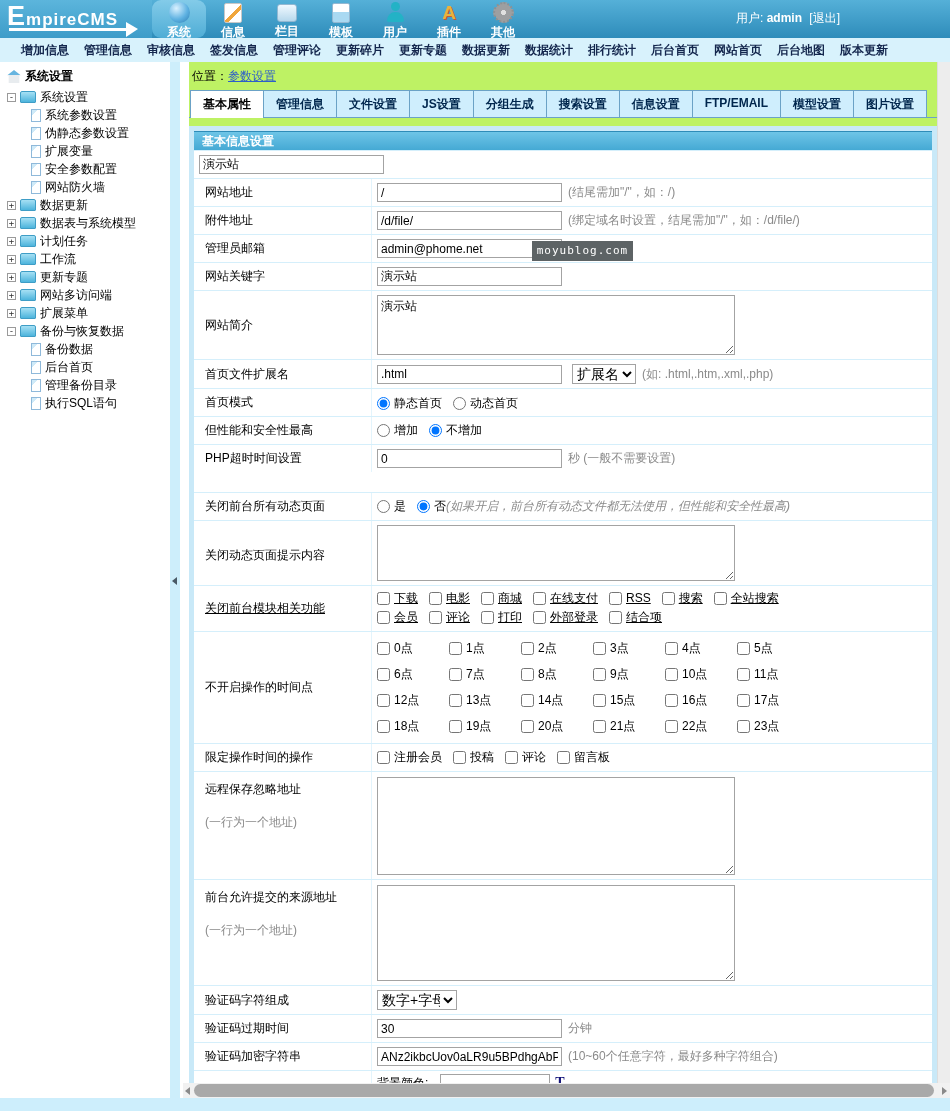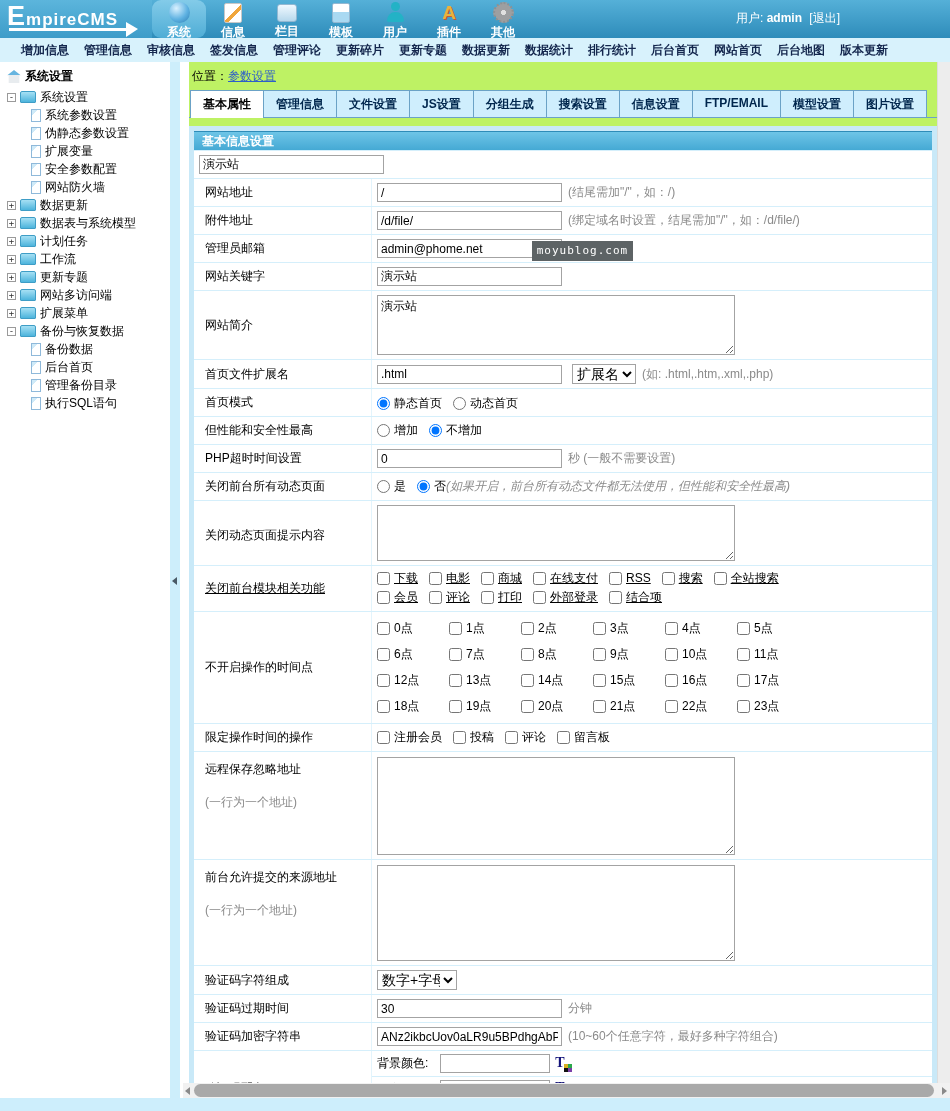--- a/index.html
+++ b/index.html
@@ -449,21 +449,21 @@
         </div>
 
         <div class="row">
           <div class="label">PHP超时时间设置</div>
           <div class="ctrl">
             <input class="txt" value="0" style="">
             <span class="hint">秒 (一般不需要设置)</span>
           </div>
         </div>
 
-        <div class="row" style="min-height:24px;">
+        <div class="row" style="min-height:24px;margin-top:20px;">
           <div class="label">关闭前台所有动态页面</div>
           <div class="ctrl">
             <label class="opt">
                 <input type="radio" name="closedyn" style="">
                 <span>是</span>
               </label>
             <label class="opt" style="margin-right:0;">
                 <input type="radio" name="closedyn" checked="" style="">
                 <span>否</span>
               </label>

